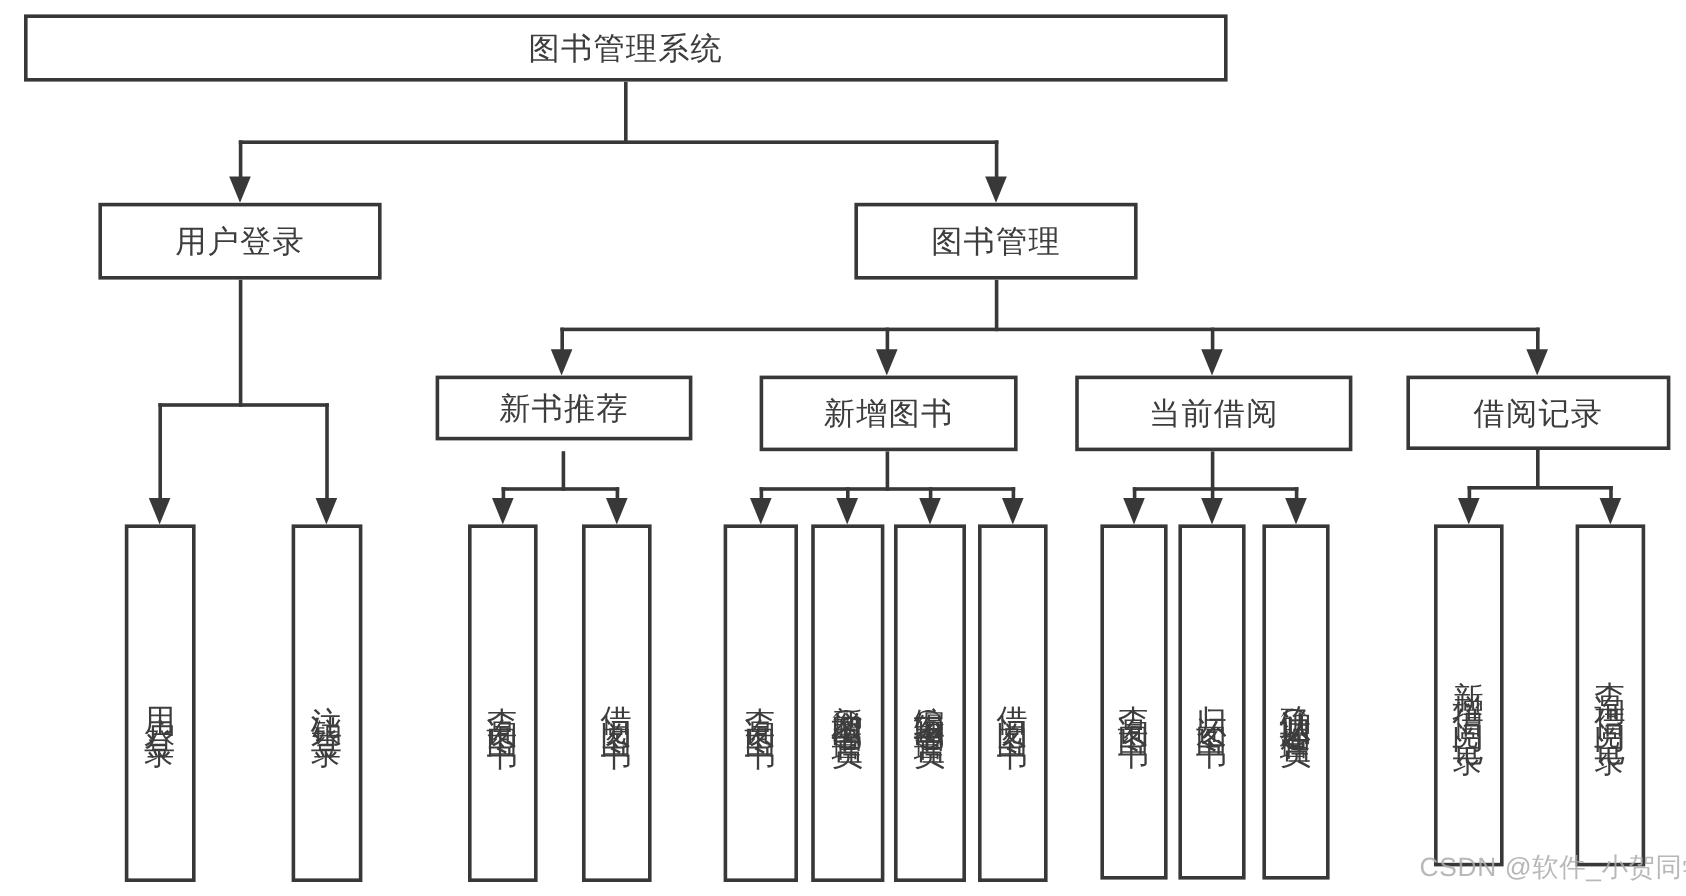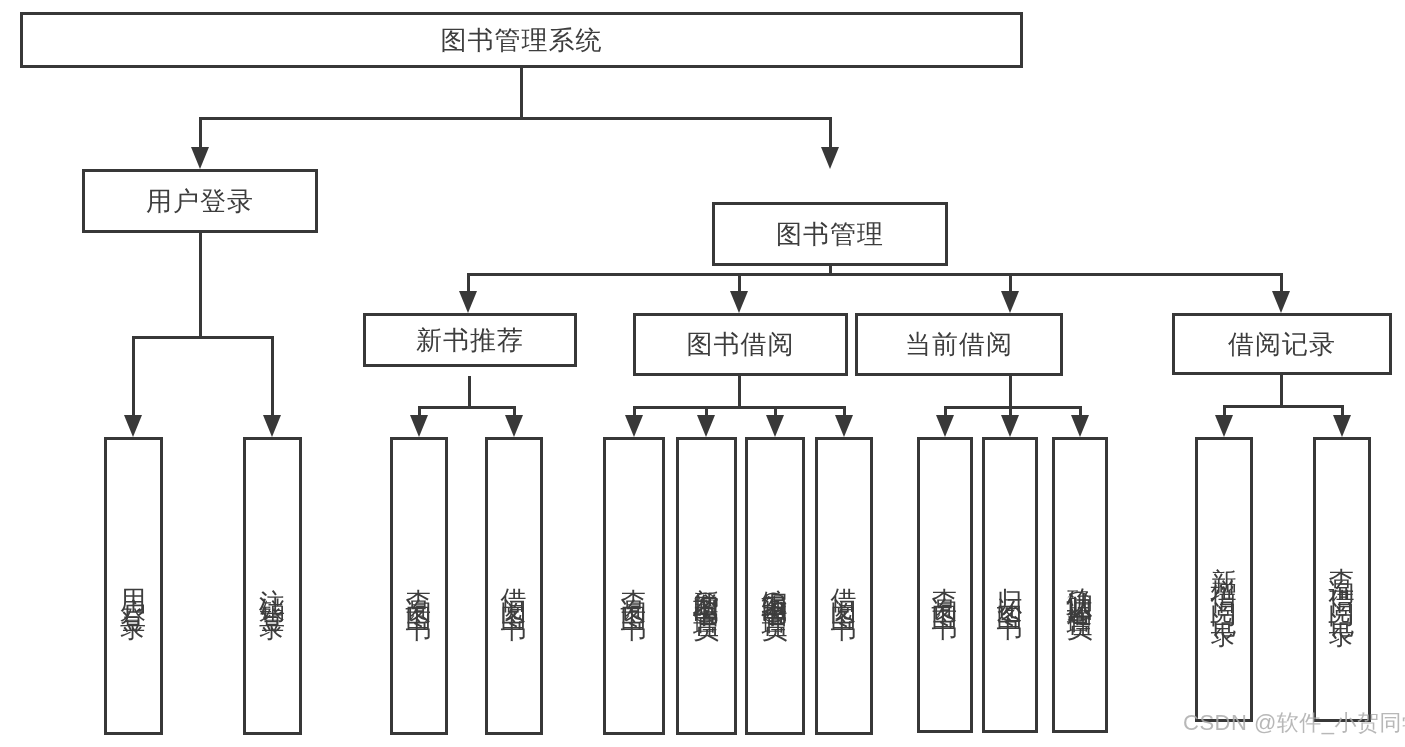--- a/index.html
+++ b/index.html
@@ -122,33 +122,33 @@
   <div class="arrow" style="left:1333px;top:415px;"></div>
 
   <div class="box" style="left:20px;top:12px;width:1003px;height:56px;">
     <span>图书管理系统</span>
   </div>
 
   <div class="box" style="left:82px;top:169px;width:236px;height:64px;">
     <span>用户登录</span>
   </div>
 
-  <div class="box" style="left:712px;top:169px;width:236px;height:64px;margin-top:33px;">
+  <div class="box" style="left:712px;top:169px;width:236px;height:64px;">
     <span>图书管理</span>
   </div>
 
   <div class="box" style="left:363px;top:313px;width:214px;height:54px;">
     <span>新书推荐</span>
   </div>
 
   <div class="box" style="left:633px;top:313px;width:215px;height:63px;">
-    <span>图书借阅</span>
-  </div>
-
-  <div class="box" style="left:855px;top:313px;width:208px;height:63px;">
+    <span>新增图书</span>
+  </div>
+
+  <div class="box" style="left:896px;top:313px;width:231px;height:63px;">
     <span>当前借阅</span>
   </div>
 
   <div class="box" style="left:1172px;top:313px;width:220px;height:62px;">
     <span>借阅记录</span>
   </div>
 
   <div class="box vbox" style="left:104px;top:437px;width:59px;height:298px;">
     <span class="vtext ls-wide">用户登录</span>
   </div>

